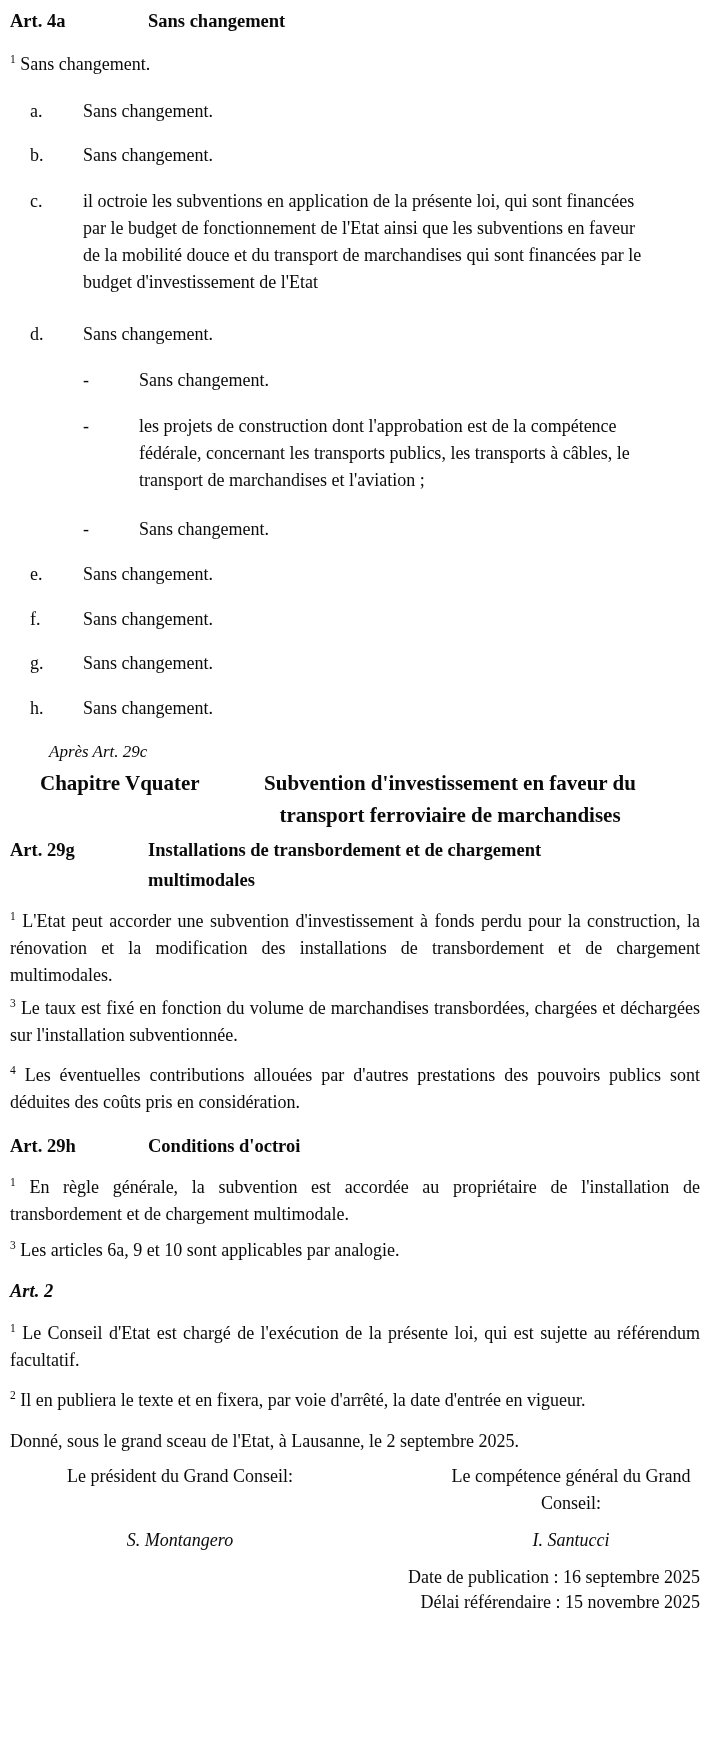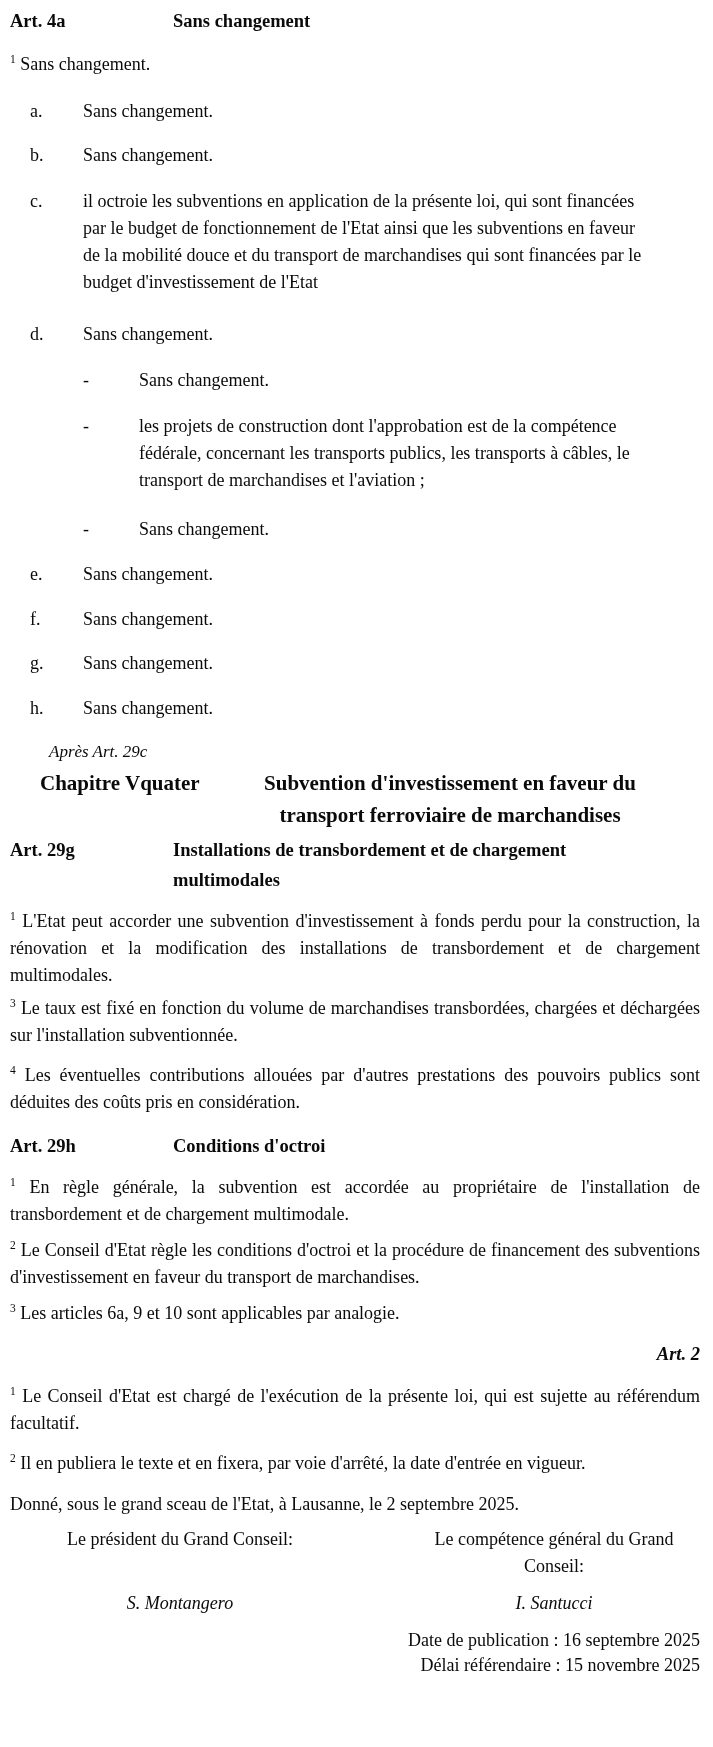--- a/index.html
+++ b/index.html
@@ -9,21 +9,21 @@
     height: 1747px;
     overflow: hidden;
     color: #0a0a0a;
     font-family: "Liberation Serif", "DejaVu Serif", serif;
     font-size: 18px;
     line-height: 27px;
   }
   .page { padding: 6px 13px 0 10px; width: 713px; }
 
   
-  .art-heading { display: flex; font-weight: bold; font-size: 18.5px; line-height: 30px; gap: 25px; }
+  .art-heading { display: flex; font-weight: bold; font-size: 18.5px; line-height: 30px; }
   .art-heading .art-label { width: 138px; flex: 0 0 138px; }
   .art-heading .art-title { max-width: 460px; }
   .para { line-height: 27px; }
   .para.justify { text-align: justify; }
   .para sup { font-size: 11.5px; line-height: 0; vertical-align: super; }
 
   
   .li { display: flex; margin-top: 17px; }
   .li .li-marker { width: 53px; flex: 0 0 53px; margin-left: 20px; }
   .li .li-text { width: 560px; max-width: 560px; }
@@ -31,25 +31,25 @@
   
   .sub-li { display: flex; margin-top: 19px; }
   .sub-li .li-marker { width: 56px; flex: 0 0 56px; margin-left: 73px; }
   .sub-li .li-text { width: 525px; max-width: 525px; }
 
   .chapter-note { margin-top: 17px; font-style: italic; font-size: 17px; line-height: 25px; margin-left: 39px; }
   .chapter-heading { display: flex; margin-top: 3px; font-weight: bold; font-size: 21px; line-height: 32px; justify-content: center; }
   .chapter-heading .chapter-label { width: 190px; flex: 0 0 190px; }
   .chapter-heading .chapter-title { width: 440px; text-align: center; }
 
-  .art2-label { margin-top: 14px; font-weight: bold; font-style: italic; font-size: 18.5px; line-height: 27px; text-align: right; }
+  .art2-label { margin-top: 14px; font-weight: bold; font-style: italic; font-size: 18.5px; line-height: 27px; }
 
   .given-line { margin-top: 14px; }
 
-  .sig-row { display: flex; }
+  .sig-row { display: flex; justify-content: space-between; }
   .sig-row.roles { margin-top: 8px; }
   .sig-row.names { margin-top: 10px; font-style: italic; }
   .sig-col { text-align: center; }
   .sig-col.left  { margin-left: 40px;  width: 260px; flex: 0 0 260px; }
   .sig-col.right { margin-left: 115px; width: 258px; flex: 0 0 258px; }
 
   .pub-block { margin-top: 11px; }
   .pub-line { line-height: 25px; text-align: right; }
   .mt-p1 { margin-top: 13px; }
   .mt-s  { margin-top: 9px; }
@@ -132,21 +132,20 @@
     <p class="para justify mt-s2"><sup>3</sup> <span>Le taux est fixé en fonction du volume de marchandises transbordées, chargées et déchargées sur l'installation subventionnée.</span></p>
     <p class="para justify mt-p1"><sup>4</sup> <span>Les éventuelles contributions allouées par d'autres prestations des pouvoirs publics sont déduites des coûts pris en considération.</span></p>
   </section>
 
   <section>
     <div class="art-heading" style="margin-top:15px">
       <span class="art-label">Art. 29h</span>
       <span class="art-title">Conditions d'octroi</span>
     </div>
     <p class="para justify mt-p1"><sup>1</sup> <span>En règle générale, la subvention est accordée au propriétaire de l'installation de transbordement et de chargement multimodale.</span></p>
-    <p class="para justify mt-s"><sup>2</sup> <span>Le Conseil d'Etat règle les conditions d'octroi et la procédure de financement des subventions d'investissement en faveur du transport de marchandises.</span></p>
     <p class="para mt-s"><sup>3</sup> <span>Les articles 6a, 9 et 10 sont applicables par analogie.</span></p>
   </section>
 
   <section>
     <div class="art2-label">Art. 2</div>
     <p class="para justify" style="margin-top:15px"><sup>1</sup> <span>Le Conseil d'Etat est chargé de l'exécution de la présente loi, qui est sujette au référendum facultatif.</span></p>
     <p class="para mt-p1"><sup>2</sup> <span>Il en publiera le texte et en fixera, par voie d'arrêté, la date d'entrée en vigueur.</span></p>
   </section>
 
   <p class="para given-line">Donné, sous le grand sceau de l'Etat, à Lausanne, le 2 septembre 2025.</p>

